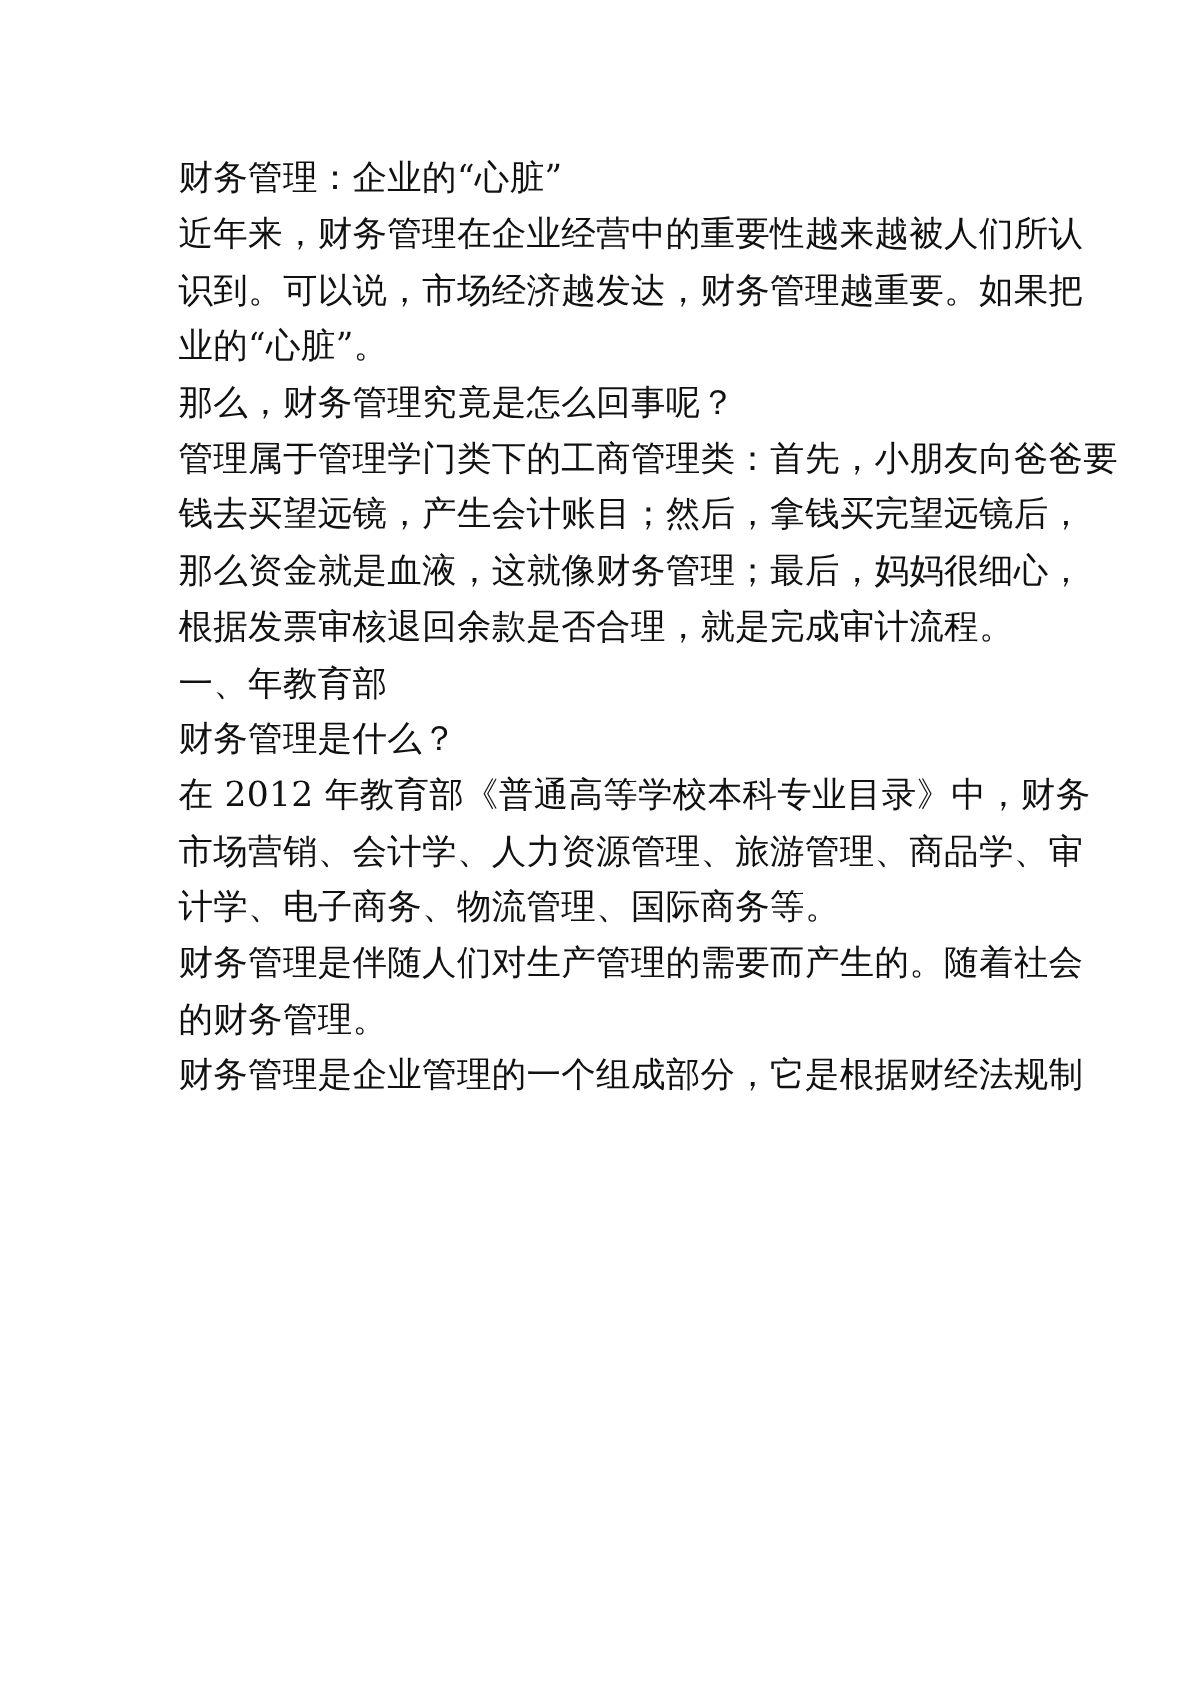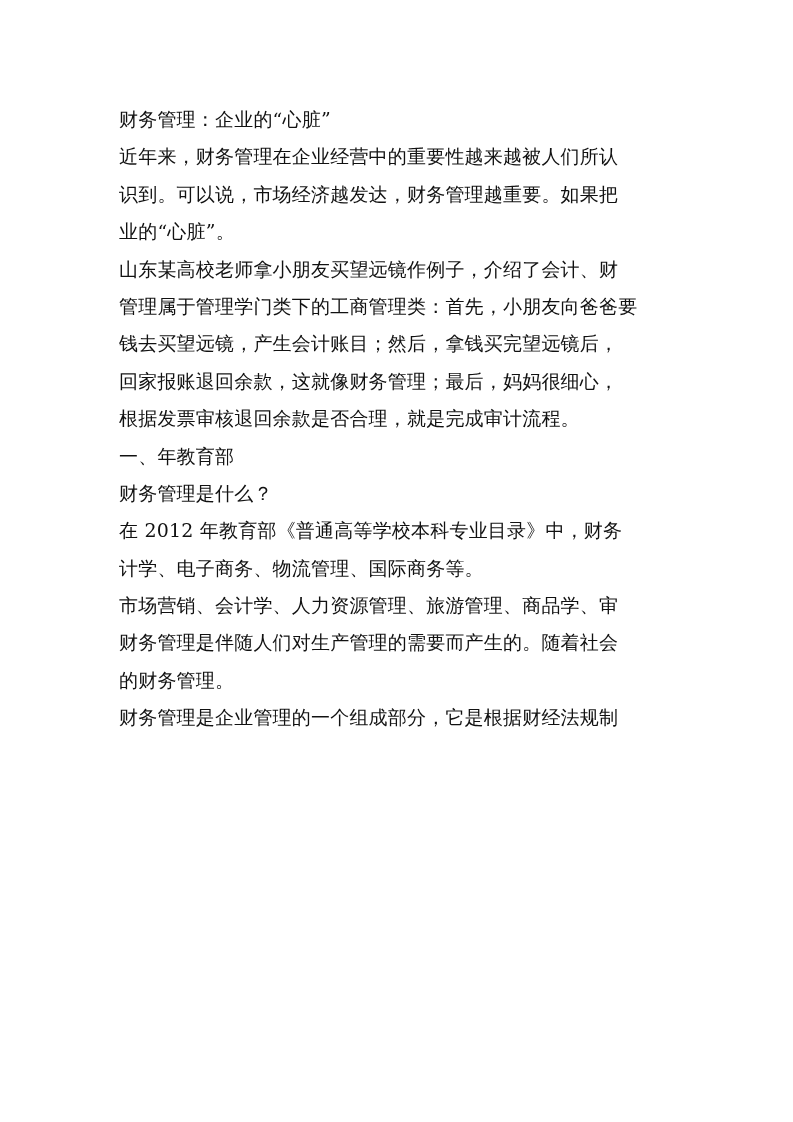--- a/index.html
+++ b/index.html
@@ -26,41 +26,41 @@
     .content {
       position: absolute;
       left: 119px;
       top: 101px;
       width: 580px;
     }
     .line {
       display: block;
       height: 37.4px;
       line-height: 37.4px;
-      font-size: 19px;
+      font-size: 23px;
       white-space: nowrap;
       letter-spacing: 0.2px;
     }
   </style>
 </head>
 <body>
 
 <div class="page">
   <div class="content">
     <div class="line">财务管理：企业的“心脏”</div>
     <div class="line">近年来，财务管理在企业经营中的重要性越来越被人们所认</div>
     <div class="line">识到。可以说，市场经济越发达，财务管理越重要。如果把</div>
     <div class="line">业的“心脏”。</div>
-    <div class="line">山东某高校老师拿小朋友买望远镜作例子，介绍了会计、财</div>
+    <div class="line">那么，财务管理究竟是怎么回事呢？</div>
     <div class="line">管理属于管理学门类下的工商管理类：首先，小朋友向爸爸要</div>
     <div class="line">钱去买望远镜，产生会计账目；然后，拿钱买完望远镜后，</div>
-    <div class="line">回家报账退回余款，这就像财务管理；最后，妈妈很细心，</div>
+    <div class="line">那么资金就是血液，这就像财务管理；最后，妈妈很细心，</div>
     <div class="line">根据发票审核退回余款是否合理，就是完成审计流程。</div>
     <div class="line">一、年教育部</div>
     <div class="line">财务管理是什么？</div>
     <div class="line">在 2012 年教育部《普通高等学校本科专业目录》中，财务</div>
+    <div class="line">市场营销、会计学、人力资源管理、旅游管理、商品学、审</div>
     <div class="line">计学、电子商务、物流管理、国际商务等。</div>
-    <div class="line">市场营销、会计学、人力资源管理、旅游管理、商品学、审</div>
     <div class="line">财务管理是伴随人们对生产管理的需要而产生的。随着社会</div>
     <div class="line">的财务管理。</div>
     <div class="line">财务管理是企业管理的一个组成部分，它是根据财经法规制</div>
   </div>
 </div>
 
 </body></html>

